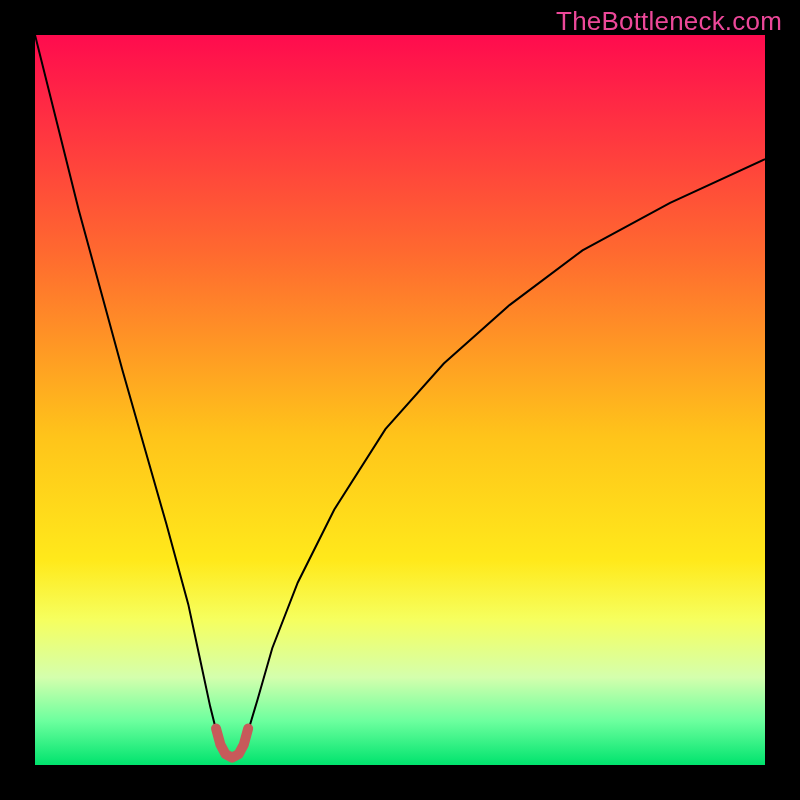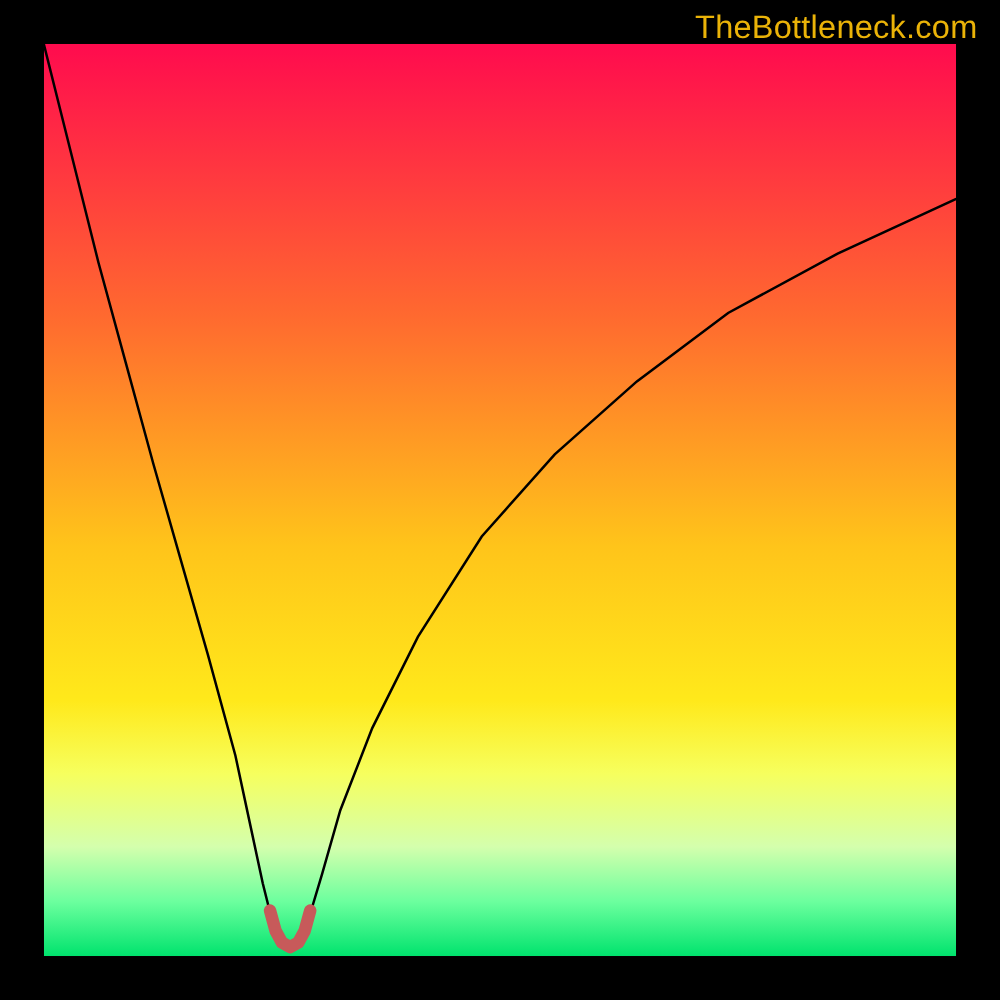--- a/index.html
+++ b/index.html
@@ -21,21 +21,21 @@
     left: 35px;
     top: 35px;
     width: 730px;
     height: 730px;
     overflow: hidden;
   }
   .watermark {
     position: absolute;
     top: 6px;
     right: 18px;
-    color: #eab308;
+    color: #ec4899;
     font-size: 26px;
     font-weight: 500;
     letter-spacing: 0.2px;
   }
 </style>
 </head>
 <body>
 
 <div class="frame">
 

